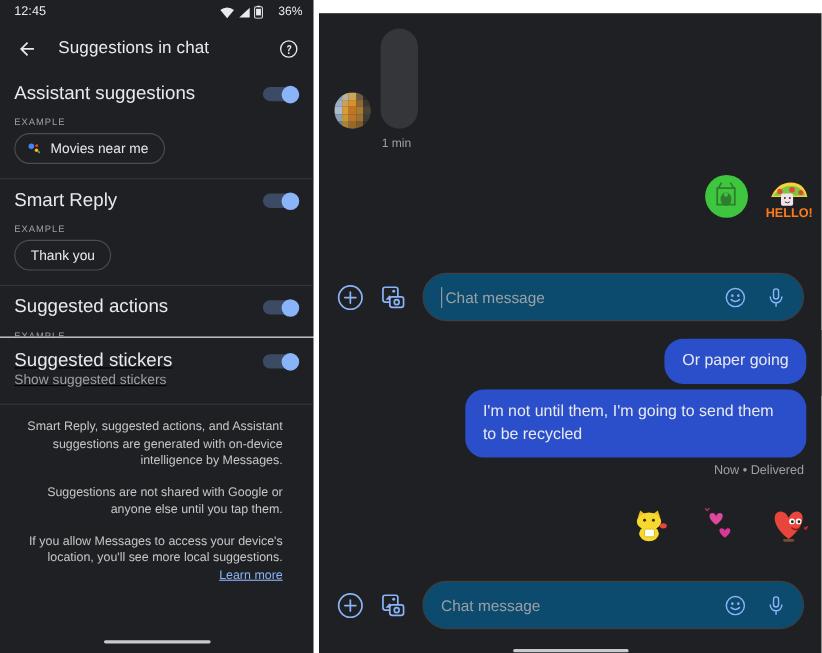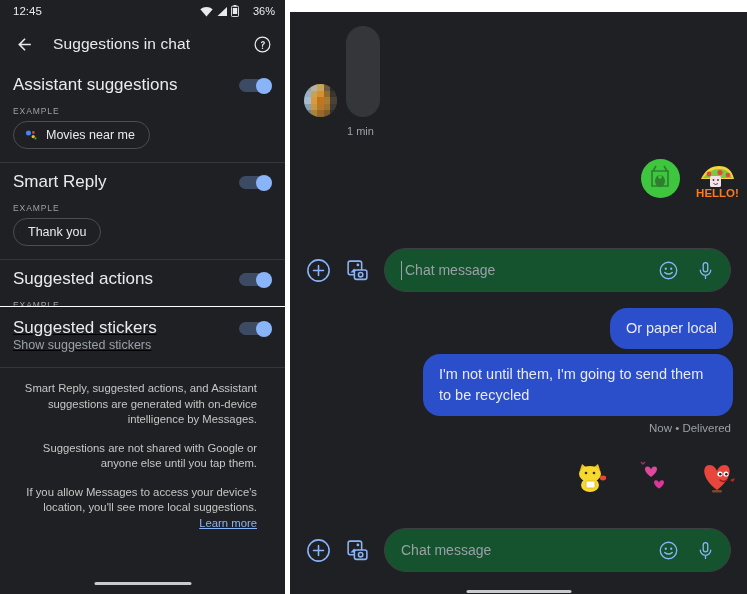--- a/index.html
+++ b/index.html
@@ -152,21 +152,21 @@
 
   
   .compose {
     position: absolute; left: 0; right: 0;
     display: flex; align-items: center; gap: 14px;
     padding: 0 16px;
   }
   .compose .round-icon { color: #8ab4f8; flex: none; display: flex; }
   .compose-field {
     flex: 1; height: 44px; border-radius: 22px;
-    background: #14532d; border: 1px solid #3c3f43;
+    background: #0c4a6e; border: 1px solid #3c3f43;
     display: flex; align-items: center; padding: 0 14px 0 16px; gap: 10px;
   }
   .compose-ph { flex: 1; color: #9aa0a6; font-size: 14px; }
   .caret {
     width: 1px; height: 19px; background: #9aa0a6; margin-right: -7px;
   }
   .compose-field .trailing { color: #8ab4f8; display: flex; flex: none; }
 </style>
 </head>
 <body>
@@ -394,21 +394,21 @@
         </div>
       </div>
 
     </div>
   </div>
 
   <div class="panel" id="panel-chat-bottom">
     <div class="chat-body">
 
       <div class="out-row" style="margin-top:8px;">
-        <div class="bubble-out">Or paper local</div>
+        <div class="bubble-out">Or paper going</div>
       </div>
 
       <div class="out-row" style="margin-top:5px;">
         <div class="bubble-out" style="max-width:310px;">I'm not until them, I'm going to send them to be recycled</div>
       </div>
 
       <div class="delivery">Now • Delivered</div>
 
       <div class="sticker-row" style="margin-top:22px;gap:20px;">
         <div class="sticker">

